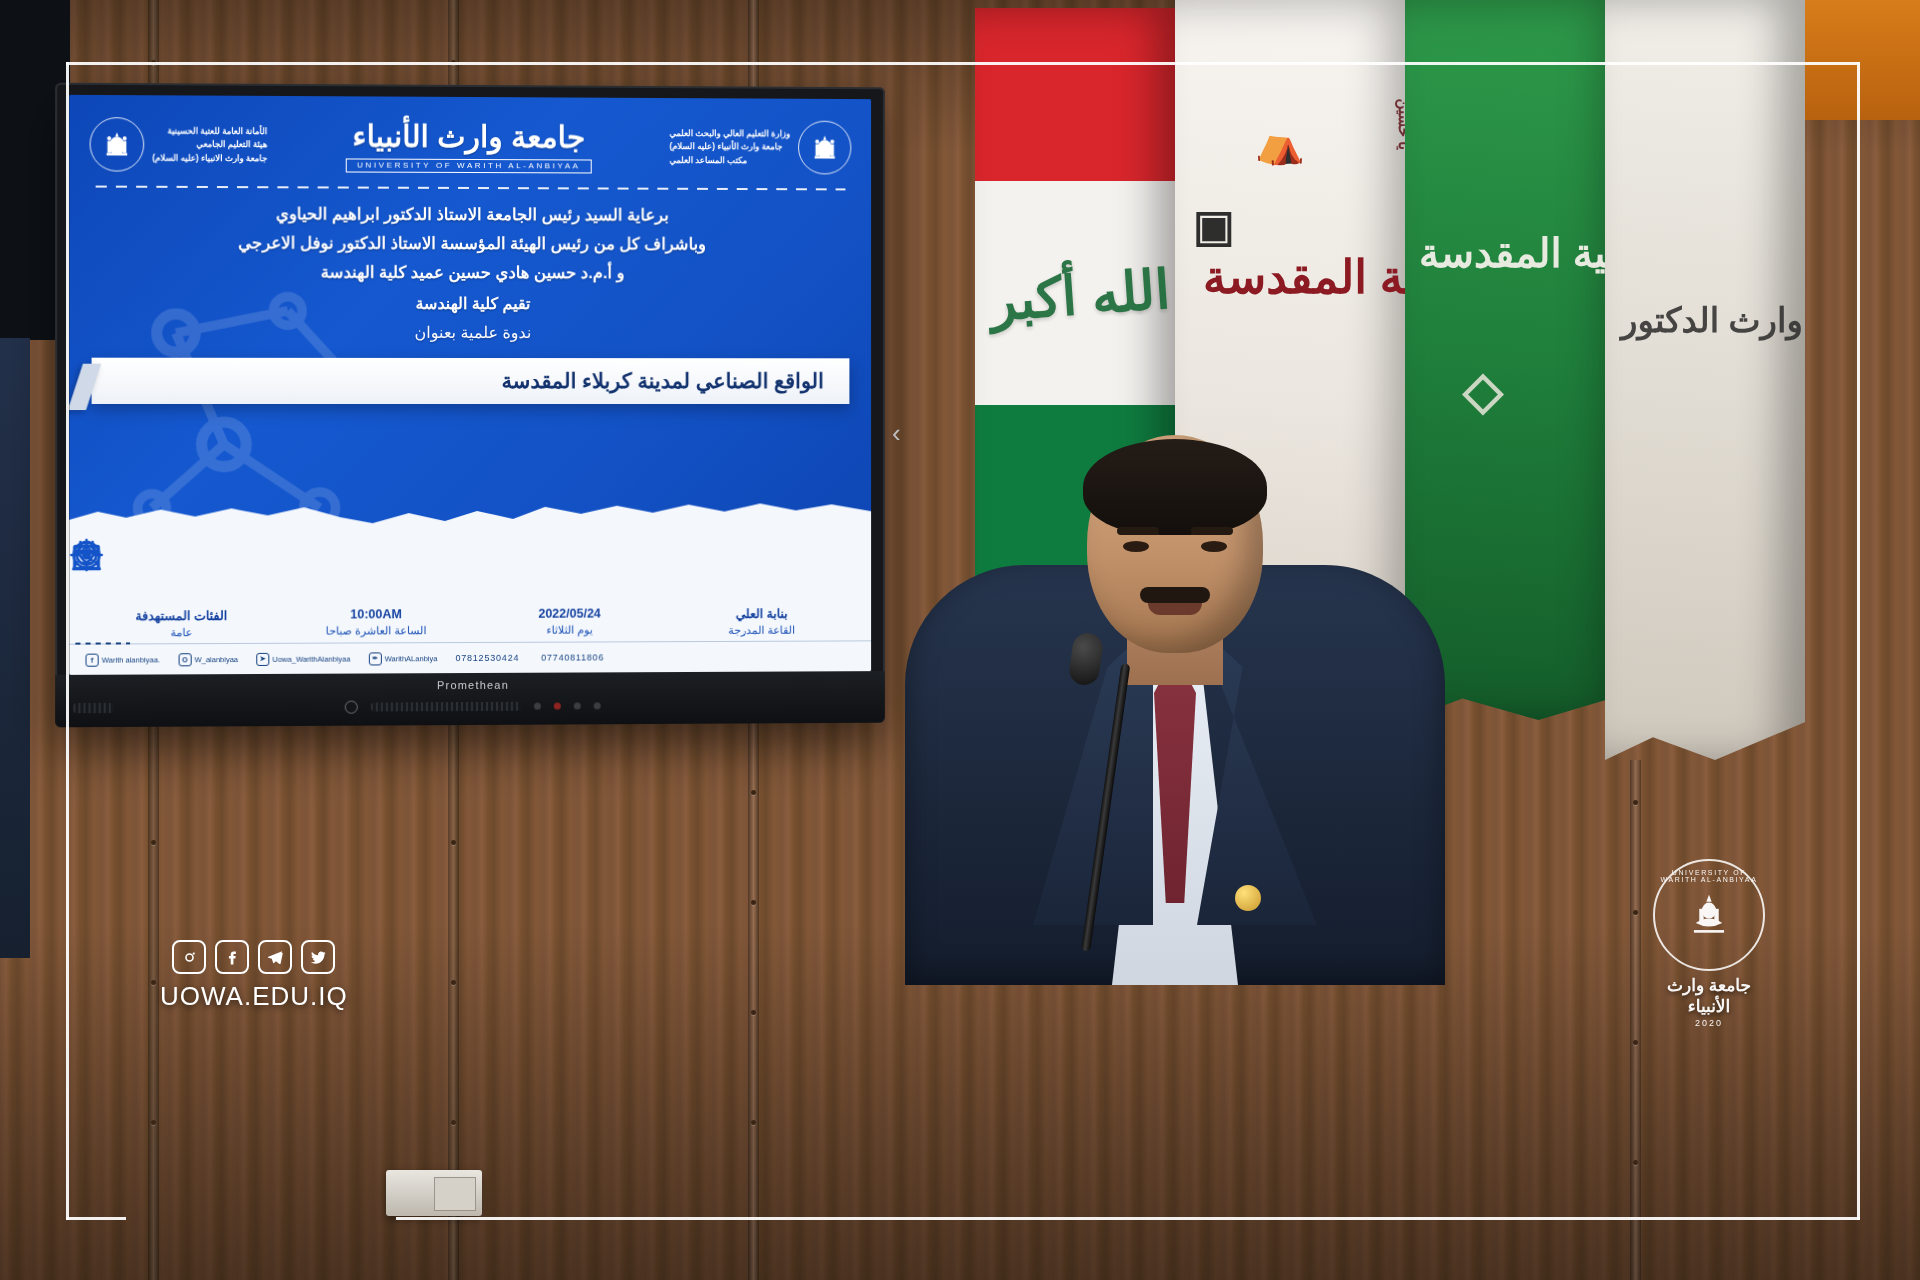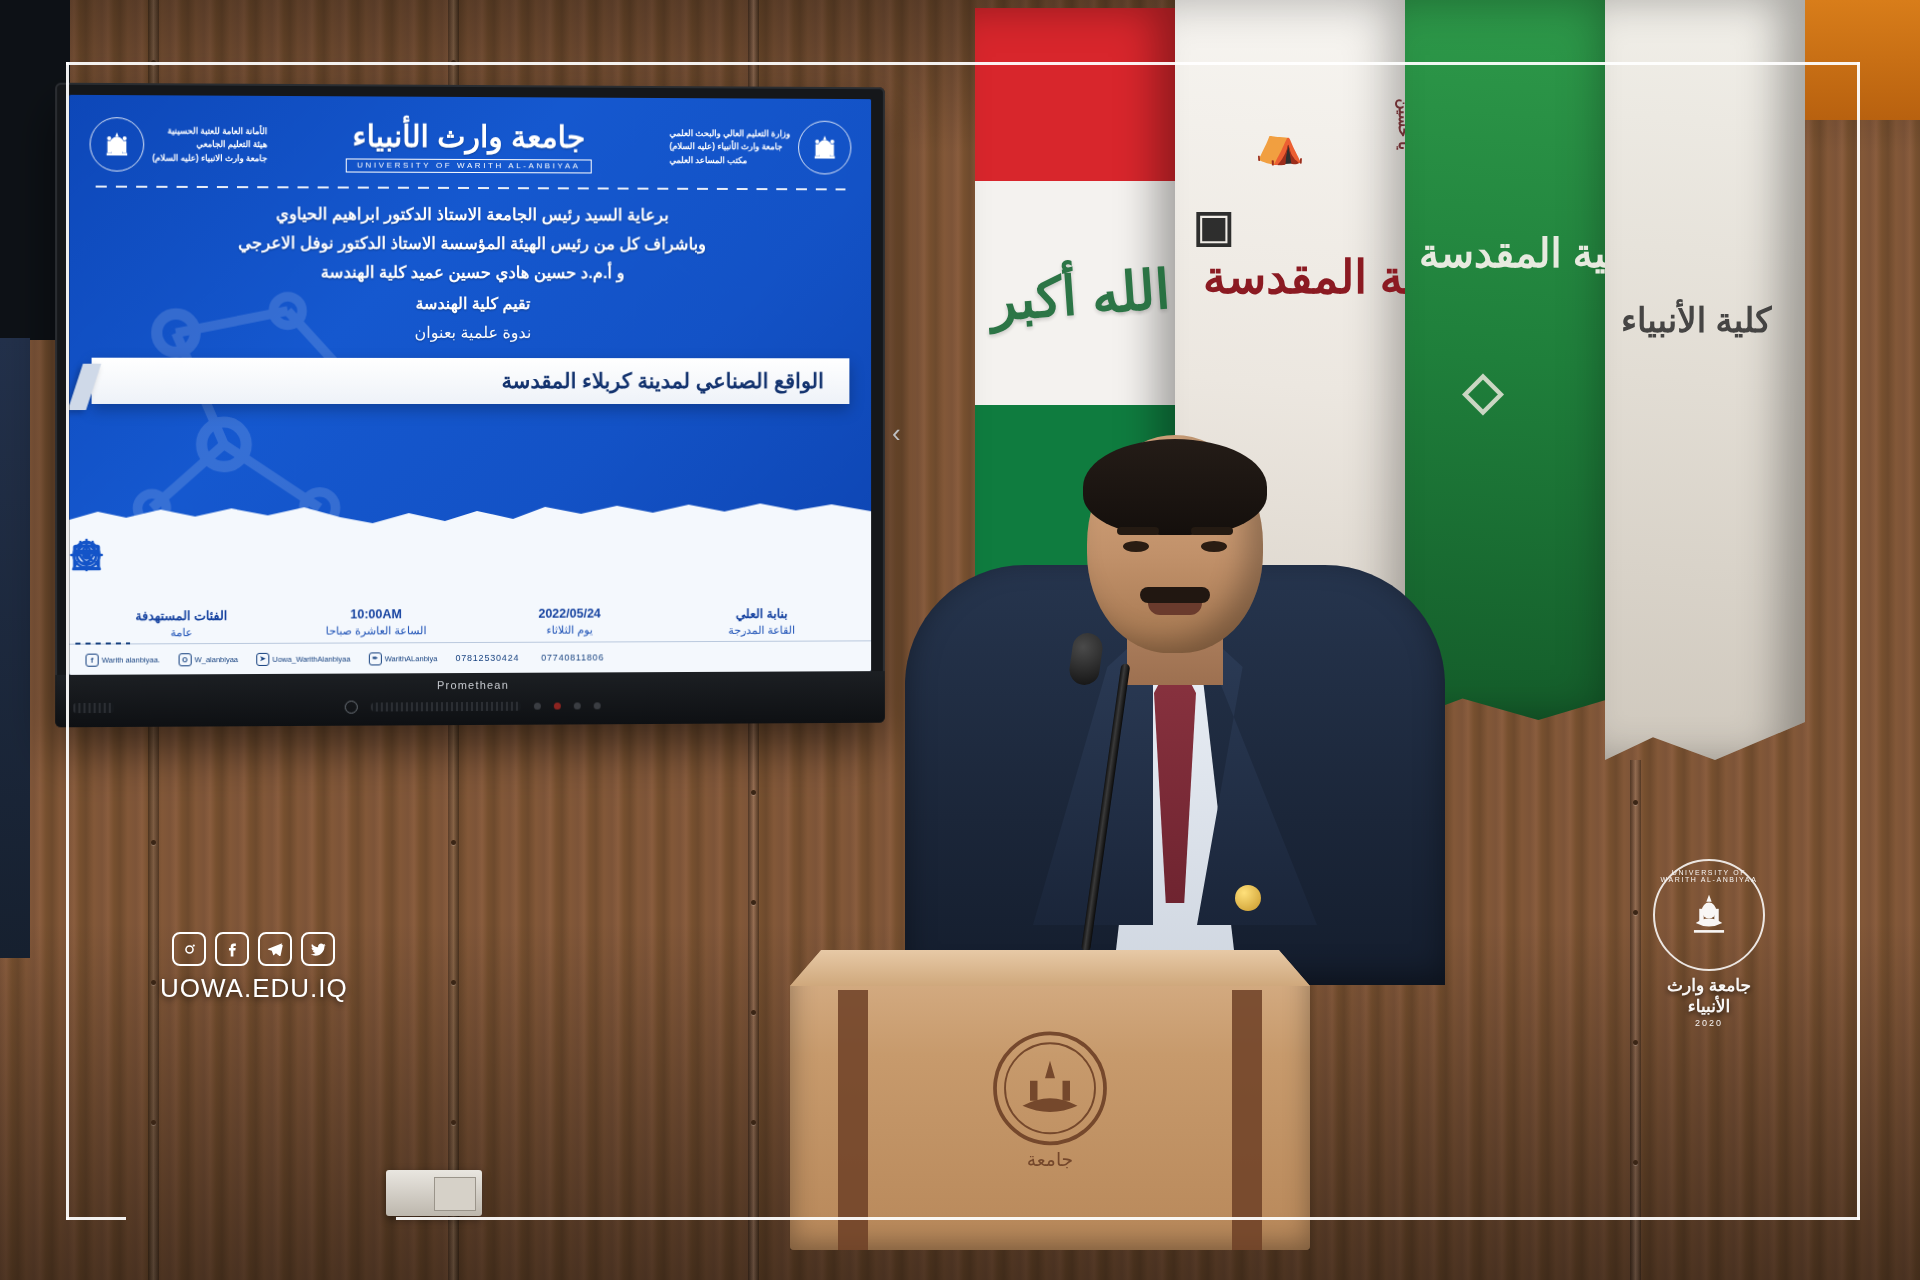--- a/index.html
+++ b/index.html
@@ -193,21 +193,21 @@
 
   
   .frame{position:absolute;left:66px;top:62px;right:60px;bottom:60px;pointer-events:none;}
   .fr{position:absolute;background:rgba(255,255,255,.93);}
   .fr.t{left:0;top:0;width:100%;height:3px;}
   .fr.b{left:0;bottom:0;width:100%;height:3px;}
   .fr.l{left:0;top:0;width:3px;height:100%;}
   .fr.r{right:0;top:0;width:3px;height:100%;}
 
   
-  .brand{position:absolute;left:160px;bottom:276px;color:#fff;}
+  .brand{position:absolute;left:160px;bottom:268px;color:#fff;}
   .brand .icons{display:flex;gap:9px;justify-content:center;}
   .brand .icons div{width:30px;height:30px;border:2px solid #fff;border-radius:8px;
      display:flex;align-items:center;justify-content:center;}
   .brand .icons svg{width:17px;height:17px;fill:#fff;}
   .brand .url{margin-top:7px;font-size:26px;letter-spacing:1px;
      text-shadow:0 2px 6px rgba(0,0,0,.6);}
 
   
   .wm{position:absolute;right:148px;bottom:252px;width:126px;text-align:center;color:#fff;opacity:.95;}
   .wm .ring{width:108px;height:108px;margin:0 auto;border-radius:50%;
@@ -289,21 +289,21 @@
 
   <div class="flag flag-green">
     <div class="flagtext">
       <b style="left:14px;top:230px;color:#f2f0e8;font-size:40px;letter-spacing:-2px;opacity:.95;">العتبة العباسية المقدسة</b>
       <b style="left:58px;top:360px;color:#eae7dc;font-size:52px;opacity:.85;">◇</b>
     </div>
   </div>
 
   <div class="flag flag-green2">
     <div class="flagtext">
-      <b style="left:16px;top:300px;color:#2b2b2b;font-size:34px;opacity:.85;">كلية الأنبياء</b>
+      <b style="left:16px;top:300px;color:#2b2b2b;font-size:34px;opacity:.85;">وارث الدكتور</b>
     </div>
   </div>
 
   <div class="tv">
     <div class="tv-bezel">
 
       <div class="slide">
         <div class="slide-bluefield"></div>
 
         <svg class="pattern" viewBox="0 0 200 200">
@@ -491,34 +491,20 @@
       <div class="sp-brow" style="right:30px"></div>
       <div class="sp-eye" style="left:36px"></div>
       <div class="sp-eye" style="right:36px"></div>
       <div class="sp-stache"></div>
       <div class="sp-mouth"></div>
     </div>
     <div class="mic"></div>
     <div class="mic-head"></div>
   </div>
 
-  <div class="podium">
-    <div class="podium-top"></div>
-    <div class="podium-strip" style="left:48px"></div>
-    <div class="podium-strip" style="right:48px"></div>
-    <svg class="podium-emblem" viewBox="0 0 120 150">
-      <circle cx="60" cy="60" r="44" fill="none" stroke="#6d4026" stroke-width="3"></circle>
-      <circle cx="60" cy="60" r="36" fill="none" stroke="#6d4026" stroke-width="1.5"></circle>
-      <path d="M38 74 Q60 62 82 74 Q60 84 38 74 Z" fill="#6d4026"></path>
-      <path d="M60 38 L64 52 H56 Z" fill="#6d4026"></path>
-      <rect x="44" y="54" width="6" height="16" fill="#6d4026"></rect>
-      <rect x="70" y="54" width="6" height="16" fill="#6d4026"></rect>
-      <text x="60" y="122" font-size="15" fill="#6d4026" text-anchor="middle" font-family="DejaVu Sans">جامعة</text>
-    </svg>
-  </div>
 
   <div class="frame">
     <div class="fr t"></div>
     <div class="fr r"></div>
     <div class="fr l"></div>
     <div class="fr b" style="left:330px;width:calc(100% - 330px)"></div>
     <div class="fr b" style="width:60px"></div>
   </div>
 
   <div class="brand">

